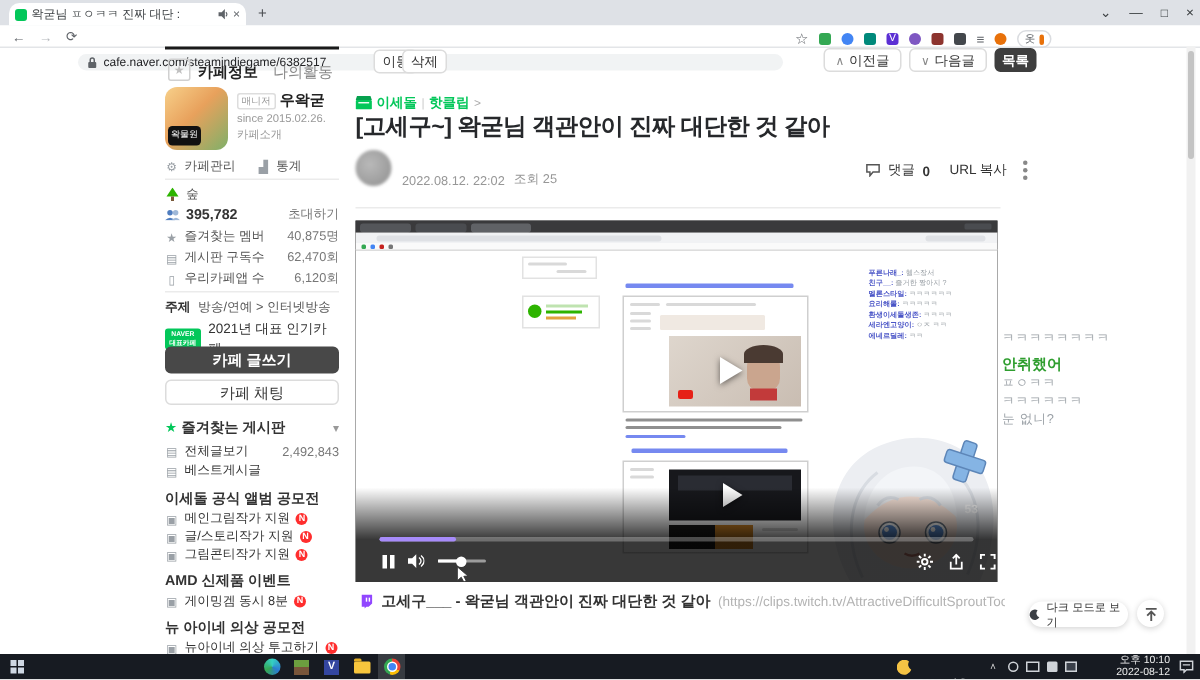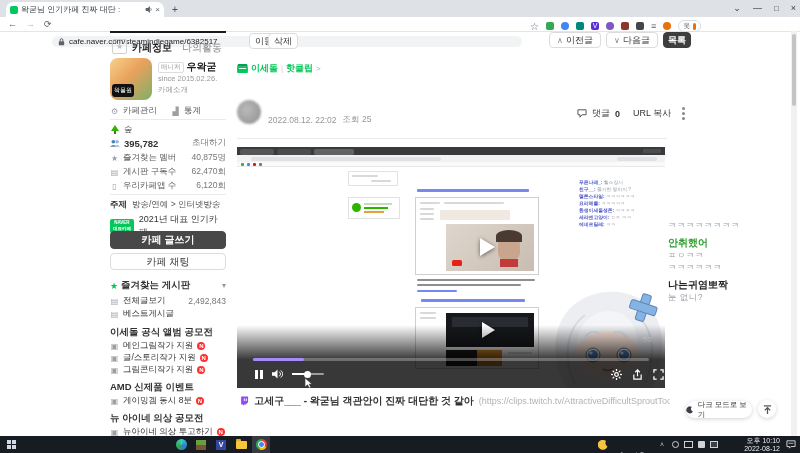--- a/index.html
+++ b/index.html
@@ -57,21 +57,21 @@
   .thumbsb{left:792px;top:34px;width:4px;height:72px;background:#c4c4c4;border-radius:2px;}
 </style>
 </head>
 <body>
 
 <div class="screen">
 
   <div class="a tabstrip">
     <div class="a tab">
       <span class="favicon"></span>
-      <span class="tab-title">왁굳님 인기카페 진짜 대단 :</span>
+      <span class="tab-title">왁굳님 ㅍㅇㅋㅋ 진짜 대단 :</span>
       <svg width="7" height="7" viewBox="0 0 10 10">
         <polygon points="1,3 4,3 7,0 7,10 4,7 1,7" fill="#5f6368"></polygon>
           <path d="M8 3 q2 2 0 4" stroke="#5f6368" fill="none"></path>
       </svg>
       <span style="font-size:8px;color:#5f6368;">×</span>
     </div>
     <div class="a" style="left:172px;top:4px;font-size:10px;color:#4a4d51;">+</div>
     <div class="a flex" style="right:4px;top:0;height:16px;gap:12px;color:#3c4043;font-size:9px;">
       <span>⌄</span>
       <span>—</span>
@@ -272,20 +272,21 @@
     <svg width="11" height="9" viewBox="0 0 12 10">
       <rect x="0" y="3" width="12" height="7" rx="1" fill="#03c75a"></rect>
         <polygon points="0,3 12,3 11,0 1,0" fill="#06a14e"></polygon>
         <rect x="2" y="4.5" width="8" height="1" fill="#fff"></rect>
     </svg>
     <span style="font-size:9px;font-weight:bold;color:#03c75a;">이세돌</span>
     <span style="font-size:8px;color:#ccc;">|</span>
     <span style="font-size:9px;font-weight:bold;color:#03c75a;">핫클립</span>
     <span style="font-size:8px;color:#aaa;">&gt;</span>
   </div>
+  <div class="a" style="left:237px;top:74px;width:430px;font-size:15.5px;font-weight:bold;color:#26282b;letter-spacing:-0.3px;">[고세구~] 왁굳님 객관안이 진짜 대단한 것 같아</div>
 
   <div class="a" style="left:237px;top:100px;width:24px;height:24px;border-radius:50%;background:radial-gradient(circle at 40% 40%,#b9b9b9,#8f8f8f);filter:blur(1px);"></div>
   <div class="a flex" style="left:268px;top:114px;gap:6px;filter:blur(0.4px);">
     <span style="font-size:8.5px;color:#979797;">2022.08.12. 22:02</span>
     <span style="font-size:8.5px;color:#979797;">조회 25</span>
   </div>
 
   <div class="a flex" style="left:577px;top:106px;gap:5px;">
     <svg width="10" height="9" viewBox="0 0 12 11">
       <path d="M1 1 h10 v6 h-5 l-2.5 3 v-3 h-2.5 Z" fill="none" stroke="#555" stroke-width="1.2"></path>
@@ -448,21 +449,20 @@
     </svg>
     <span style="font-size:10px;color:#333;font-weight:bold;white-space:nowrap;">고세구___ - 왁굳님 객관안이 진짜 대단한 것 같아</span>
     <span style="font-size:9px;color:#b3b3b3;white-space:nowrap;overflow:hidden;">(https://clips.twitch.tv/AttractiveDifficultSproutTooSpicy-BNAI…</span>
   </div>
 
   <div class="a" style="left:668px;top:220px;width:110px;">
     <div class="oc-msg">ㅋㅋㅋㅋㅋㅋㅋㅋ</div>
     <div class="oc-name" style="margin-top:4px;">안취했어</div>
     <div class="oc-msg">ㅍㅇㅋㅋ</div>
     <div class="oc-msg">ㅋㅋㅋㅋㅋㅋ</div>
-    <div class="oc-name" style="margin-top:4px;color:#222;">나는귀염뽀짝</div>
     <div class="oc-msg">눈 없니?</div>
   </div>
 
   <div class="a pill" style="left:686px;top:401px;width:66px;height:17px;gap:4px;">
     <svg width="8" height="8" viewBox="0 0 10 10">
       <path d="M7.5 1 A4.5 4.5 0 1 0 9 7 A3.6 3.6 0 0 1 7.5 1 Z" fill="#3b3f46"></path>
     </svg>
     <span style="font-size:7.5px;color:#333;">다크 모드로 보기</span>
   </div>
   <div class="a pill" style="left:758px;top:400px;width:18px;height:18px;">

